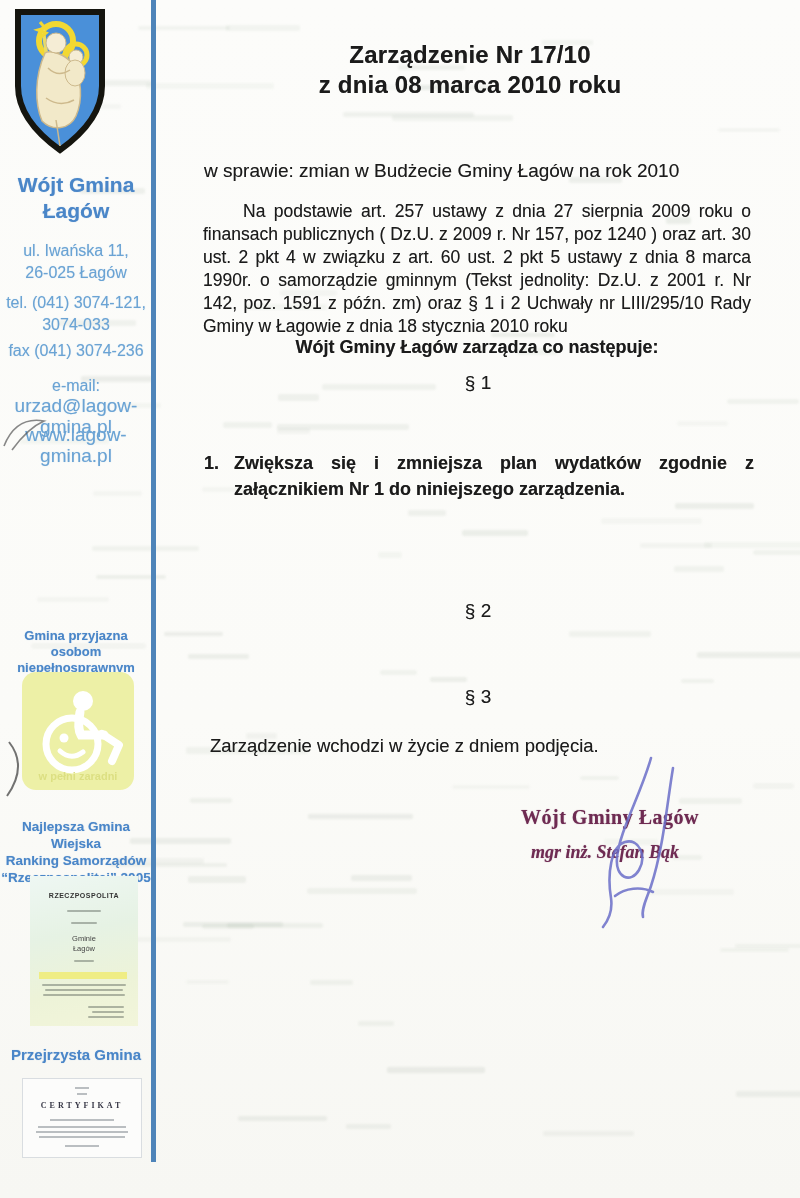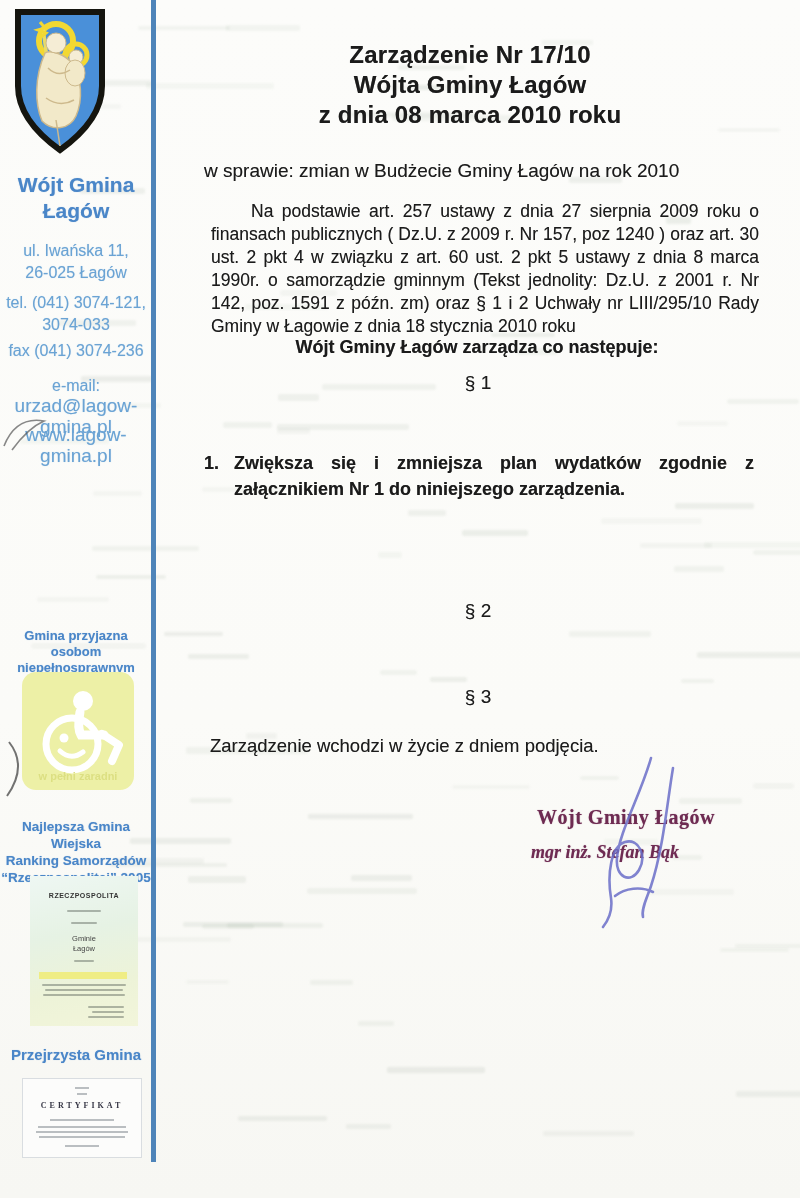--- a/index.html
+++ b/index.html
@@ -55,37 +55,37 @@
                   height:1.5px; background:rgba(90,100,110,.45); }
 
   .pen-marks { position:absolute; left:0; top:0; width:60px; height:820px; }
 
   
   .doc-title { position:absolute; left:160px; top:40px; width:620px; text-align:center;
                font-size:24px; font-weight:bold; line-height:30px; letter-spacing:.2px;
                text-shadow:0 0 .6px rgba(0,0,0,.5); }
   .subject { position:absolute; left:204px; top:160px; width:560px; font-size:19px;
              text-shadow:0 0 .5px rgba(0,0,0,.4); }
-  .legal { position:absolute; left:211px; top:200px; width:548px; font-size:17.5px;
+  .legal { position:absolute; left:203px; top:200px; width:548px; font-size:17.5px;
            line-height:23px; text-align:justify; text-indent:40px;
            text-shadow:0 0 .5px rgba(0,0,0,.4); }
   .decree { position:absolute; left:203px; top:337px; width:548px; text-align:center;
             font-weight:bold; font-size:18px; text-shadow:0 0 .6px rgba(0,0,0,.5); }
   .smark { position:absolute; left:204px; width:548px; text-align:center; font-size:19px;
            text-shadow:0 0 .5px rgba(0,0,0,.4); }
   .smark1 { top:372px; } .smark2 { top:600px; } .smark3 { top:686px; }
   .item1 { position:absolute; left:204px; top:450px; width:550px; font-weight:bold;
            font-size:18px; line-height:26px; text-shadow:0 0 .6px rgba(0,0,0,.5); }
   .item1-num { position:absolute; left:0; top:0; }
   .item1-text { margin-left:30px; text-align:justify; }
   .stext { position:absolute; font-size:18.5px; text-shadow:0 0 .5px rgba(0,0,0,.4); }
   .stext2 { left:205px; top:640px; } .stext3 { left:210px; top:727px;margin-top:8px; }
 
   
-  .stamp1 { position:absolute; left:505px; top:806px; width:210px; text-align:right;
+  .stamp1 { position:absolute; left:505px; top:806px; width:210px; text-align:center;
             font-family:"Liberation Serif", serif; font-weight:bold; font-size:20px;
             letter-spacing:.5px; color:#6e2b52; text-shadow:0 0 1px rgba(110,43,82,.6); }
   .stamp2 { position:absolute; left:505px; top:842px; width:200px; text-align:center;
             font-family:"Liberation Serif", serif; font-style:italic; font-weight:bold;
             font-size:18px; color:#6e2b52; text-shadow:0 0 1px rgba(110,43,82,.55); }
   .signature { position:absolute; left:555px; top:746px; width:150px; height:186px; }
 </style>
 </head>
 <body>
 
@@ -263,21 +263,20 @@
       <div class="cert2-title">CERTYFIKAT</div>
       <div class="tline" style="top:40px;width:64px"></div>
       <div class="tline" style="top:47px;width:88px"></div>
       <div class="tline" style="top:52px;width:92px"></div>
       <div class="tline" style="top:57px;width:86px"></div>
       <div class="tline" style="top:66px;width:34px"></div>
     </div>
 
     <div class="doc-title">
       <div>Zarządzenie Nr 17/10</div>
-      <div>Wójta Gminy Łagów</div>
       <div>z dnia 08 marca  2010 roku</div>
     </div>
 
     <div class="subject">w sprawie: zmian w Budżecie Gminy  Łagów na rok 2010</div>
 
     <div class="legal">Na podstawie art. 257  ustawy z dnia 27 sierpnia 2009 roku o finansach publicznych ( Dz.U. z 2009 r. Nr 157, poz 1240 ) oraz art. 30 ust. 2 pkt 4 w związku z art. 60 ust. 2 pkt 5 ustawy z dnia 8 marca 1990r. o samorządzie gminnym (Tekst jednolity: Dz.U. z 2001 r. Nr 142, poz. 1591 z późn. zm) oraz § 1 i 2 Uchwały nr LIII/295/10  Rady Gminy w Łagowie z dnia 18 stycznia 2010 roku</div>
 
     <div class="decree">Wójt Gminy Łagów zarządza co następuje:</div>
 
     <div class="smark smark1">§ 1</div>

